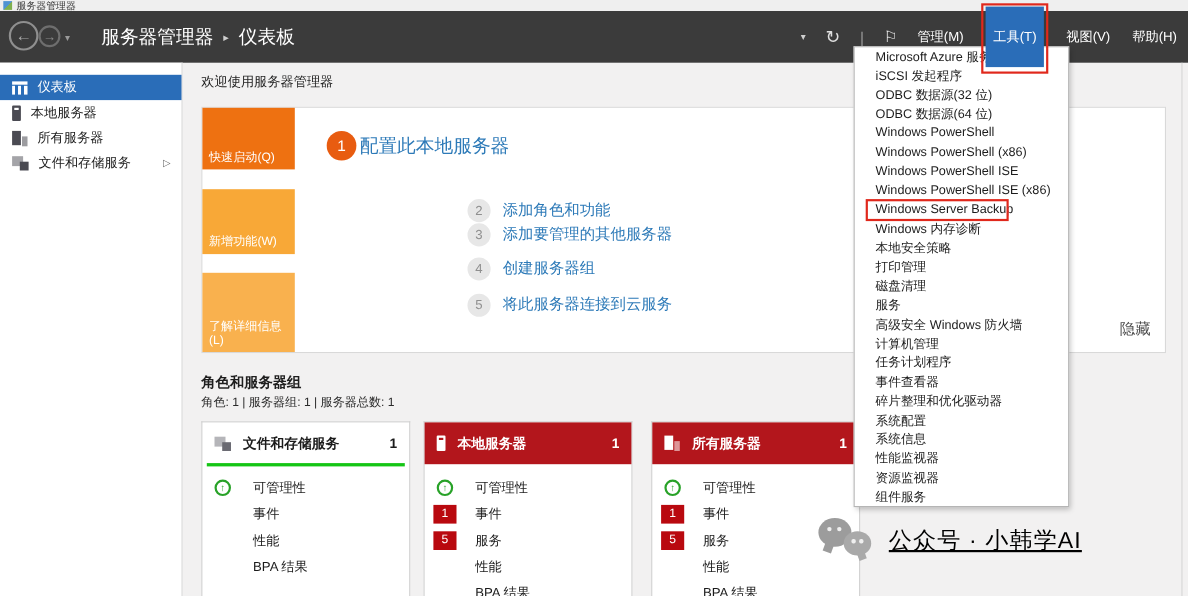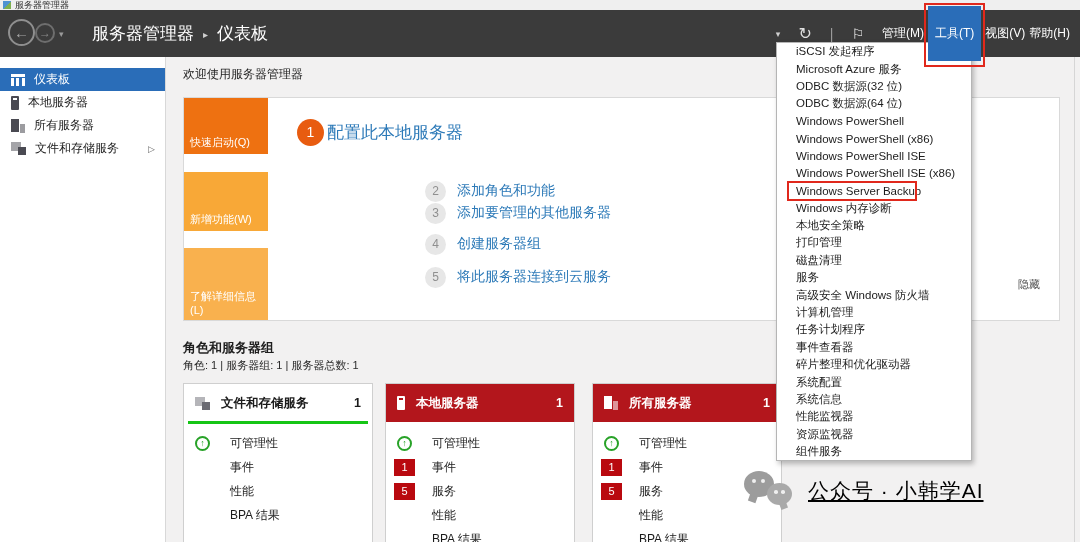--- a/index.html
+++ b/index.html
@@ -70,21 +70,21 @@
   .qs-seg.s0 { top:0;    height:56px; background:#ee7111; }
   .qs-seg.s1 { top:74px; height:59px; background:#f8a837; }
   .qs-seg.s2 { top:150px;height:72px; background:#f9b14e; }
   .step { position:absolute; left:0; right:0; display:flex; align-items:center; }
   .step-circle { border-radius:50%; text-align:center; flex:0 0 auto; }
   .step.primary .step-circle { width:27px; height:27px; background:#e85c10; color:#fff; font-size:14px; line-height:27px; }
   .step .step-label { color:#2d7ab8; }
   .step.primary .step-label { font-size:17px; margin-left:3px; }
   .step.minor .step-circle { width:21px; height:21px; background:#e7e7e7; color:#8f8f8f; font-size:12px; line-height:21px; }
   .step.minor .step-label { font-size:14px; margin-left:11px; }
-  .hide-link { position:absolute; left:1018px; top:277px; font-size:11px; color:#4b4b4b; }
+  .hide-link { position:absolute; left:1018px; top:291px; font-size:14px; color:#4b4b4b; }
 
   
   .roles-header { position:absolute; left:183px; top:339px; font-size:13px; font-weight:bold; color:#1e1e1e; }
   .roles-summary { position:absolute; left:183px; top:358px; font-size:11px; color:#2a2a2a; }
   .tile { position:absolute; top:383px; width:190px; height:160px; background:#ffffff;
           border:1px solid #cfcfcf; border-bottom:none; }
   .tile-head { position:relative; height:38px; display:flex; align-items:center; gap:11px; padding:0 11px;
                font-size:12.5px; font-weight:bold; color:#1b1b1b; }
   .tile-head .tile-title { flex:1; }
   .tile-head.green .ico { color:#6b6b73; }
@@ -143,21 +143,21 @@
     <div class="crumbs">
       <span>服务器管理器</span>
       <span class="crumb-sep">▸</span>
       <span>仪表板</span>
     </div>
     <div class="tb-right">
       <span class="tb-caret">▾</span>
       <span class="tb-refresh">↻</span>
       <span class="tb-div">|</span>
       <span class="tb-flag">⚐</span>
-      <span id="menubar" style="display:flex;gap:4px;align-items:center;">
+      <span id="menubar" style="display:flex;gap:20px;align-items:center;">
           <span class="mb-item">管理(M)</span>
           <span class="mb-item hl">工具(T)</span>
           <span class="mb-item">视图(V)</span>
           <span class="mb-item">帮助(H)</span>
         </span>
     </div>
   </div>
 
   <div class="sidebar" id="sidebar">
       <div class="side-item selected">
@@ -314,22 +314,22 @@
           </div>
           <div class="tile-row">
             <span class="lead"></span>
             <span>BPA 结果</span>
           </div>
         </div>
       </div>
     </div>
 
   <div class="tools-menu" id="tools-menu">
+      <div class="tools-item">Microsoft Azure 服务</div>
       <div class="tools-item">iSCSI 发起程序</div>
-      <div class="tools-item">Microsoft Azure 服务</div>
       <div class="tools-item">ODBC 数据源(32 位)</div>
       <div class="tools-item">ODBC 数据源(64 位)</div>
       <div class="tools-item">Windows PowerShell</div>
       <div class="tools-item">Windows PowerShell (x86)</div>
       <div class="tools-item">Windows PowerShell ISE</div>
       <div class="tools-item">Windows PowerShell ISE (x86)</div>
       <div class="tools-item hl2">Windows Server Backup</div>
       <div class="tools-item">Windows 内存诊断</div>
       <div class="tools-item">本地安全策略</div>
       <div class="tools-item">打印管理</div>

